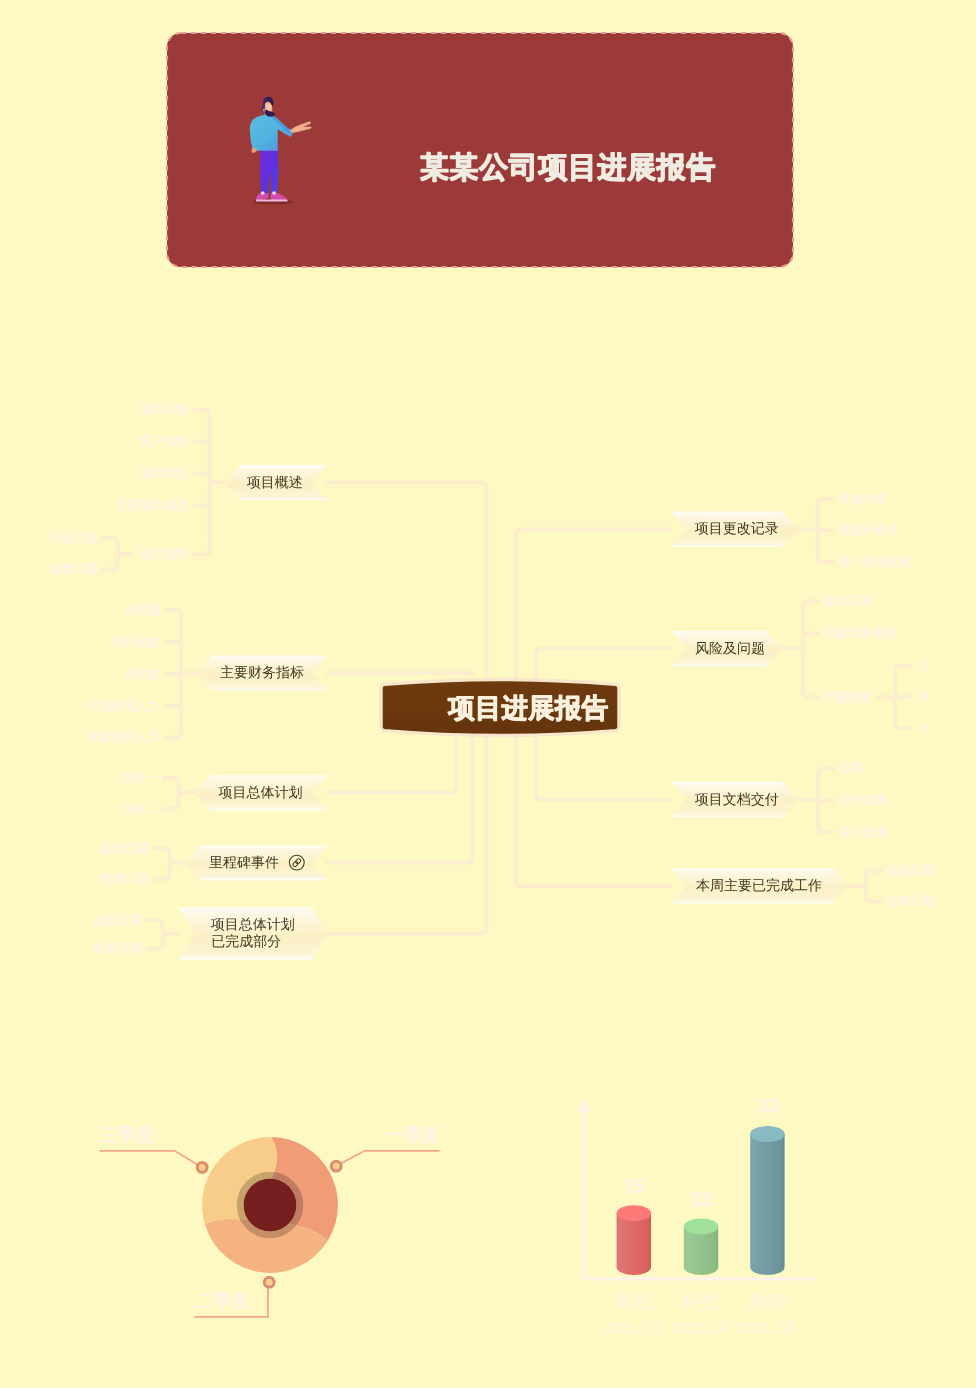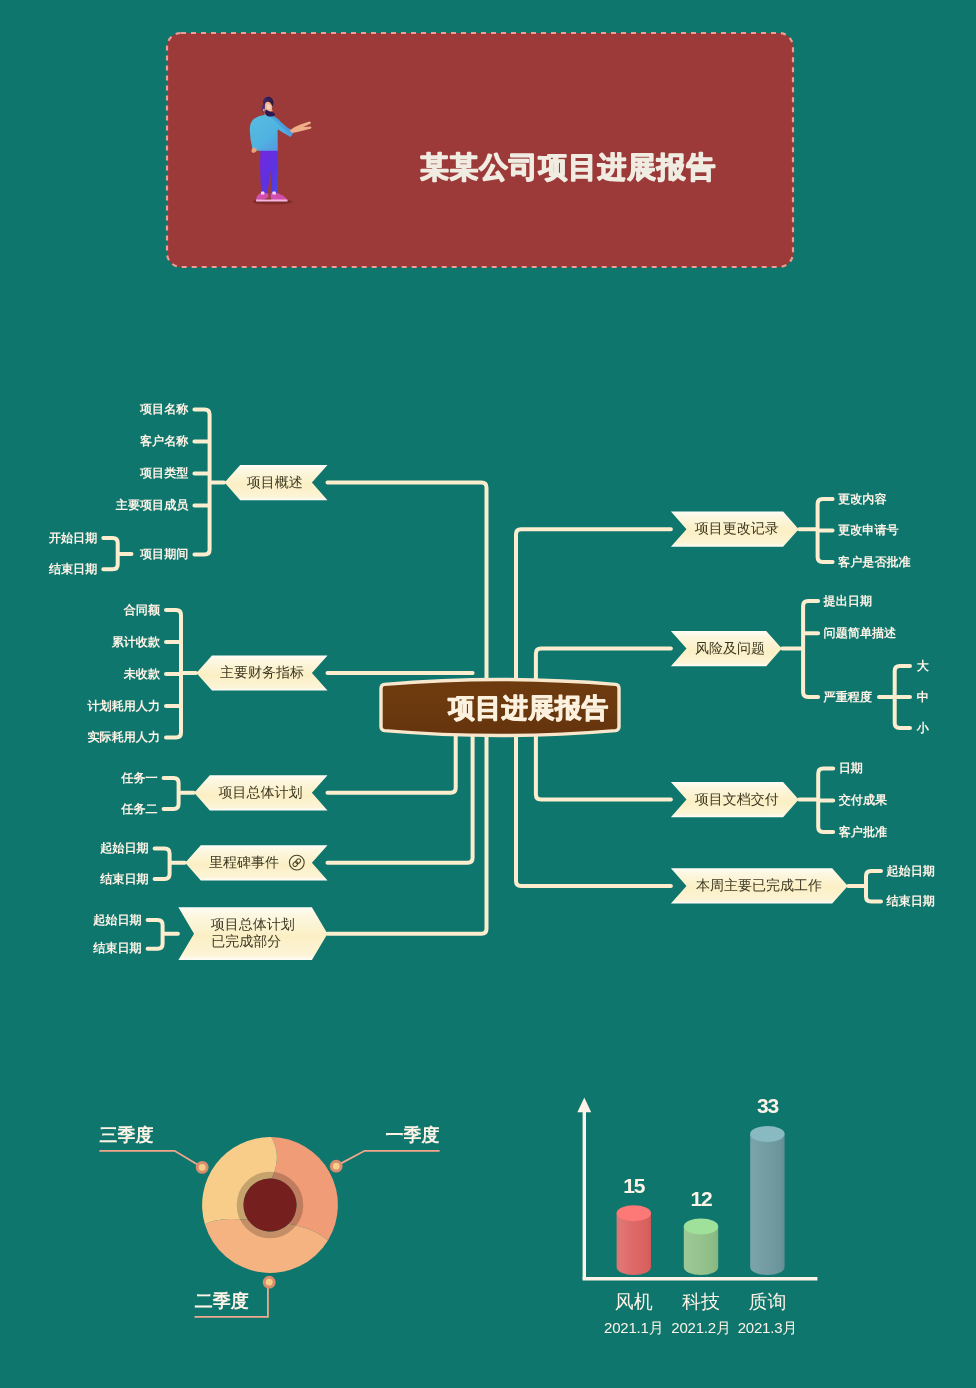--- a/index.html
+++ b/index.html
@@ -1,19 +1,19 @@
 <!DOCTYPE html>
 <html><head>
 <meta charset="utf-8">
 <title>Project Progress Report Mind Map</title>
 <style>
   html,body{margin:0;padding:0;}
   body{width:976px;height:1388px;background:#761f1f;overflow:hidden;
        font-family:"Liberation Sans",sans-serif;}
-  #page{position:relative;width:976px;height:1388px;background:#0f766e;}
+  #page{position:relative;width:976px;height:1388px;background:#fef9c3;}
   .layer{position:absolute;left:0;top:0;width:976px;height:1388px;}
   svg{display:block;overflow:visible;}
   text{dominant-baseline:middle;}
 </style>
 </head>
 <body>
 
 <div id="page">
 
   <svg class="layer" width="976" height="1388" viewBox="0 0 976 1388">

